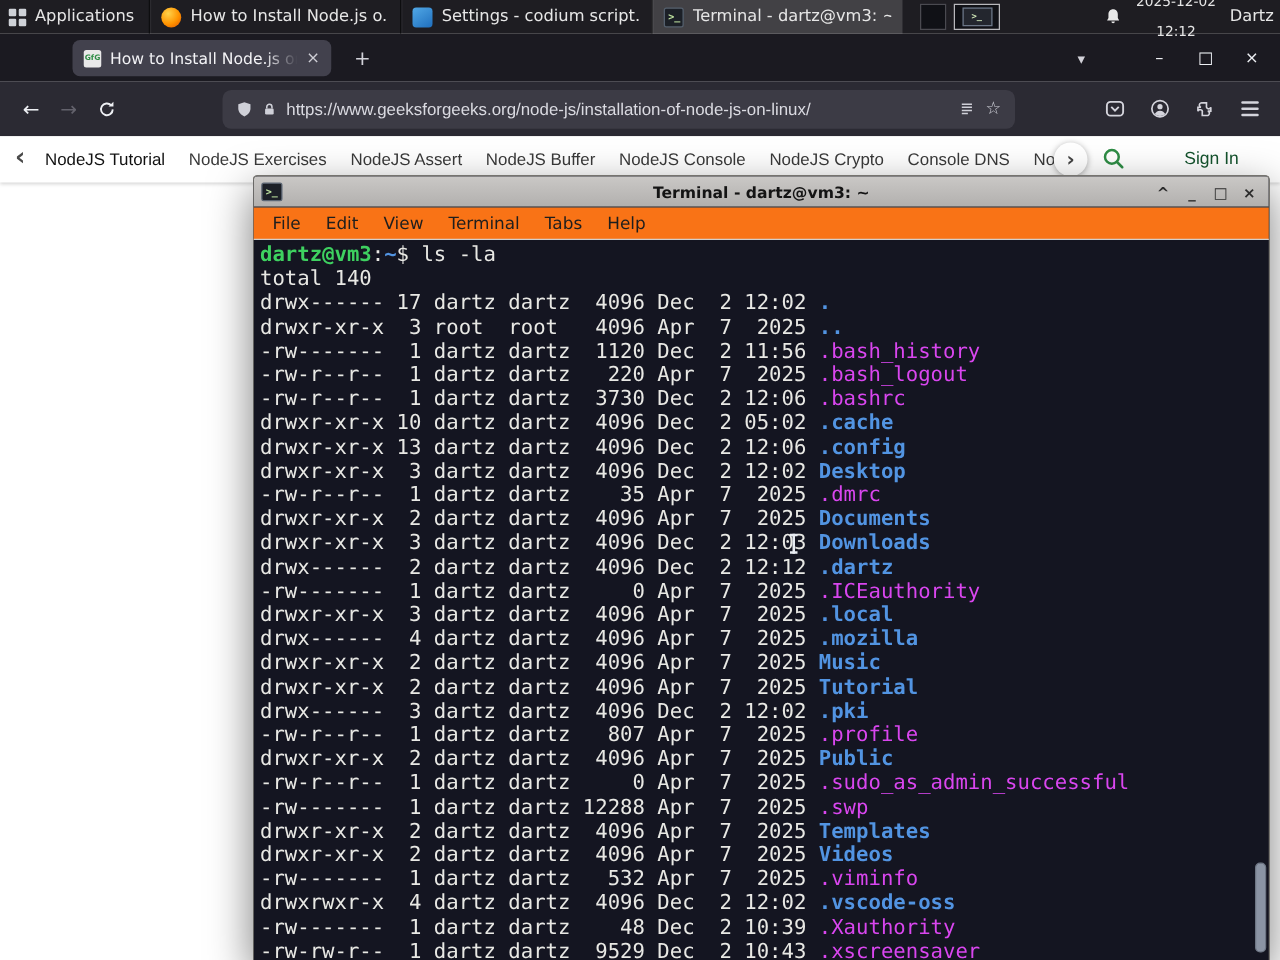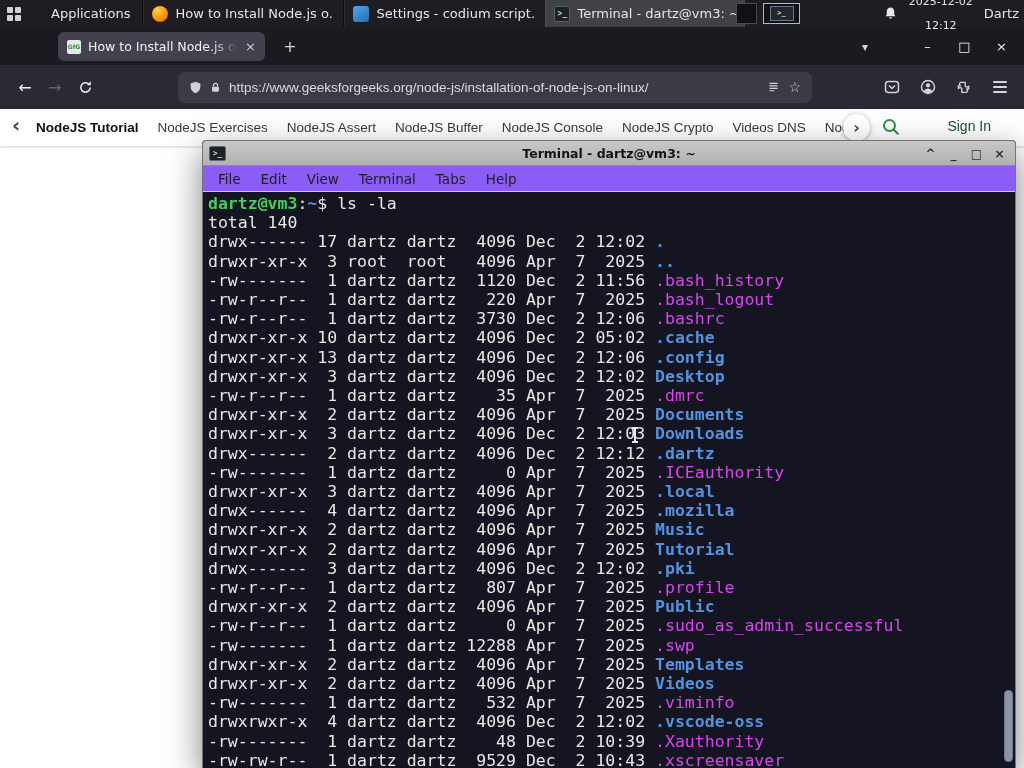--- a/index.html
+++ b/index.html
@@ -4,21 +4,21 @@
 <style>
   *{margin:0;padding:0;box-sizing:border-box;}
   html,body{width:1024px;height:768px;overflow:hidden;}
   body{position:relative;font-family:"DejaVu Sans",sans-serif;background:#fff;}
 
   
   .panel{position:absolute;top:0;left:0;width:1024px;height:27px;background:#1e1d22;display:flex;align-items:center;z-index:50;color:#e6e6e6;}
   .apps{display:flex;align-items:center;gap:7px;padding:0 12px 0 7px;height:100%;}
   .appgrid{width:14px;height:14px;display:grid;grid-template-columns:6px 6px;grid-template-rows:6px 6px;gap:2px;}
   .appgrid i{background:#cfd2d8;border-radius:1px;}
-  .apps .lbl{font-size:13px;margin-left:23px;}
+  .apps .lbl{font-size:13px;}
   .taskbar{display:flex;height:100%;}
   .taskbtn{width:201px;display:flex;align-items:center;gap:7px;padding:0 9px;border-left:1px solid rgba(0,0,0,.55);box-shadow:inset 1px 0 0 rgba(255,255,255,.06);font-size:13px;white-space:nowrap;overflow:hidden;cursor:default;}
   .taskbtn.active{background:rgba(255,255,255,.16);}
   .tblabel{overflow:hidden;white-space:nowrap;}
   .tbicon{flex:0 0 auto;width:16px;height:16px;border-radius:3px;}
   .ic-firefox{border-radius:50%;background:radial-gradient(circle at 35% 30%,#ffd24a,#ff9400 55%,#e66000 90%);}
   .ic-codium{background:linear-gradient(145deg,#51a8e6,#1f6fbe);}
   .ic-terminal{background:#1c2027;border:1px solid #55606e;color:#bfe3a0;font:bold 8px/13px "DejaVu Sans Mono",monospace;text-align:center;border-radius:2px;}
   .pager{position:absolute;left:736px;top:3px;height:21px;display:flex;gap:6px;align-items:stretch;}
   .wscell{width:21px;background:#101116;border:1px solid #4a4a50;}
@@ -47,34 +47,34 @@
   .staricon{color:#cfd0d8;font-size:14px;}
   .tb-right{margin-left:auto;display:flex;align-items:center;gap:7px;}
   .tb-right .slot{width:29px;height:29px;display:flex;align-items:center;justify-content:center;}
   .burger{display:flex;flex-direction:column;gap:3px;}
   .burger i{display:block;width:14px;height:2px;background:#d4d4dc;border-radius:1px;}
 
   
   .gfgnav{position:relative;height:37px;background:#fff;box-shadow:0 1px 3px rgba(0,0,0,.18);}
   .gchevL{position:absolute;left:12px;top:4px;font-size:20px;font-weight:bold;color:#4a4a4a;}
   .gitems{position:absolute;left:36px;top:0;height:100%;width:810px;display:flex;align-items:center;gap:19px;overflow:hidden;white-space:nowrap;font-size:13.5px;color:#3a3a3a;font-family:"Liberation Sans",sans-serif;}
-  .gnav-item.first{font-weight:bold;color:#111;}
+  .gnav-item.first{font-weight:normal;color:#111;}
   .gchevR{position:absolute;left:843px;top:5px;width:27px;height:27px;border-radius:50%;background:#fff;box-shadow:0 1px 5px rgba(0,0,0,.35);display:flex;align-items:center;justify-content:center;font-size:16px;font-weight:bold;color:#444;}
   .gsearch{position:absolute;left:881px;top:8px;}
   .signin{position:absolute;right:33px;top:9px;font-size:14px;color:#14532d;font-weight:500;font-family:"Liberation Sans",sans-serif;}
   .page{height:622px;background:#fff;}
 
   
   .twin{position:absolute;left:202px;top:140px;width:814px;height:628px;z-index:20;border:1px solid #76746f;border-bottom:none;border-radius:4px 4px 0 0;box-shadow:0 12px 34px rgba(0,0,0,.5);background:#141521;}
   .ttl{height:25px;background:linear-gradient(#cac8c6,#b2b0ae);border-bottom:1px solid #908e8a;border-radius:3px 3px 0 0;position:relative;display:flex;align-items:center;}
   .ticon{margin-left:6px;width:17px;height:15px;background:#1c2027;border:1px solid #5c6674;border-radius:2px;color:#bfe3a0;font:bold 8px/13px "DejaVu Sans Mono",monospace;text-align:center;z-index:2;}
   .ttext{position:absolute;left:0;right:0;text-align:center;font-size:12.5px;font-weight:bold;color:#141414;}
   .tctl{position:absolute;right:4px;top:0;height:25px;display:flex;align-items:center;z-index:2;}
   .tctl span{width:23px;text-align:center;color:#2c2c2c;font-size:12px;font-weight:bold;}
-  .tmbar{height:26px;background:#8b5cf6;border-bottom:1px solid #d2cfcb;display:flex;align-items:center;padding-left:5px;}
+  .tmbar{height:26px;background:#f97316;border-bottom:1px solid #d2cfcb;display:flex;align-items:center;padding-left:5px;}
   .tmenu{padding:0 10px;font-size:13.5px;color:#1e1e1e;}
   .tbody{position:absolute;left:1px;right:1px;top:52px;bottom:0;background:#141521;overflow:hidden;padding:1px 0 0 4px;font-family:"DejaVu Sans Mono",monospace;font-size:16.5px;line-height:19.2px;color:#e8e8e4;}
   .trow{white-space:pre;}
   .p-user{color:#3ed160;font-weight:bold;}
   .p-path{color:#5294e2;font-weight:bold;}
   .fname.dir{color:#5294e2;font-weight:bold;}
   .fname.dim{color:#d946ef;}
   .fname.file{color:#d946ef;}
   .tscroll{position:absolute;right:1px;top:53px;bottom:1px;width:11px;}
   .tthumb{position:absolute;right:1px;bottom:5px;width:9px;height:72px;background:#8b94a4;border-radius:4px;border:1px solid #6e7684;}
@@ -207,21 +207,21 @@
 
   <div class="gfgnav">
     <span class="gchevL">‹</span>
     <div class="gitems">
         <span class="gnav-item first">NodeJS Tutorial</span>
         <span class="gnav-item">NodeJS Exercises</span>
         <span class="gnav-item">NodeJS Assert</span>
         <span class="gnav-item">NodeJS Buffer</span>
         <span class="gnav-item">NodeJS Console</span>
         <span class="gnav-item">NodeJS Crypto</span>
-        <span class="gnav-item">Videos DNS</span>
+        <span class="gnav-item">Console DNS</span>
         <span class="gnav-item">NodeJS</span>
       </div>
     <span class="gchevR">›</span>
     <span class="gsearch">
       <svg width="20" height="20" viewBox="0 0 20 20">
           <circle cx="8.5" cy="8.5" r="5.5" fill="none" stroke="#2f8d46" stroke-width="2"></circle>
           <path stroke="#2f8d46" stroke-width="2" stroke-linecap="round" d="M12.8 12.8l4 4"></path>
         </svg>
     </span>
     <span class="signin">Sign In</span>

